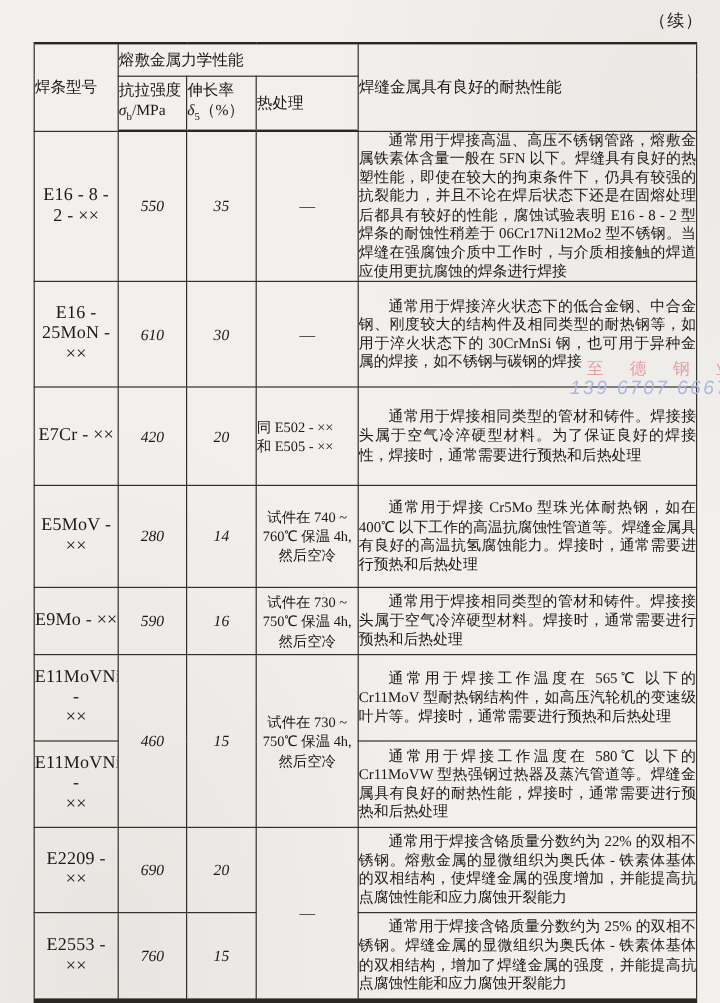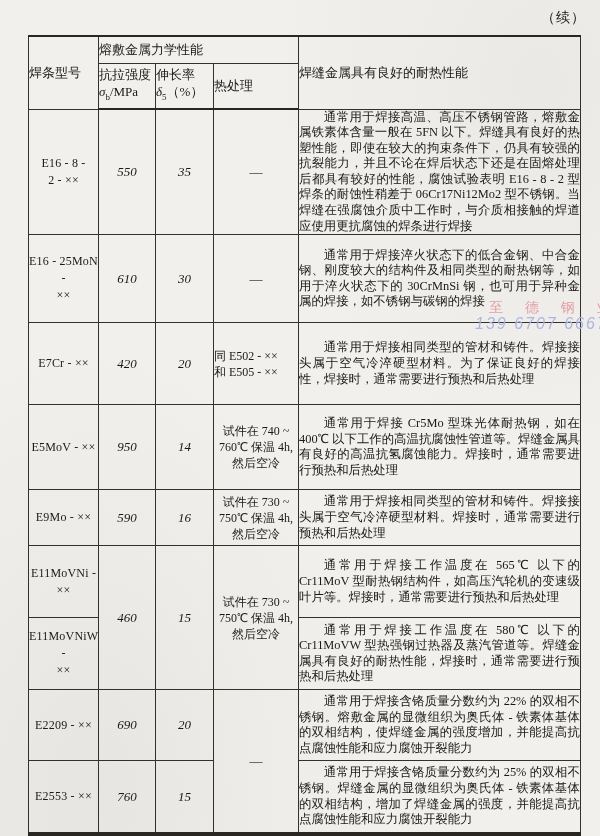--- a/index.html
+++ b/index.html
@@ -28,21 +28,21 @@
   .tbl th,.tbl td{
     border:1px solid #35302b;
     padding:0;
     font-weight:normal;
     vertical-align:middle;
     overflow:hidden;
   }
   thead th{ font-size:13px; text-align:left; line-height:17px;}
   thead tr.hr2 th{ border-bottom:2px solid #2a2622; }
   .model{
-    text-align:center; font-size:12px; line-height:17px;
+    text-align:center; font-size:15px; line-height:17px;
     white-space:pre-line; letter-spacing:0.2px;
   }
   .num{ text-align:center; font-size:13px;font-style:italic; }
   .dash{ text-align:center; font-size:13px; }
   .heat{
     font-size:12px; line-height:16px; padding:2px 2px 2px 4px;
     white-space:pre-line; text-align:center;
   }
   .heat-c{ text-align:left; padding-left:2px; }
   .usage{
@@ -119,21 +119,21 @@
       <tr class="r3">
         <td class="model">E7Cr - ××</td>
         <td class="num">420</td>
         <td class="num">20</td>
         <td class="heat heat-c">同 E502 - ××
 和 E505 - ××</td>
         <td class="usage">通常用于焊接相同类型的管材和铸件。焊接接头属于空气冷淬硬型材料。为了保证良好的焊接性，焊接时，通常需要进行预热和后热处理</td>
       </tr>
       <tr class="r4">
         <td class="model">E5MoV - ××</td>
-        <td class="num">950</td>
+        <td class="num">280</td>
         <td class="num">14</td>
         <td class="heat">试件在 740 ~
 760℃ 保温 4h,
 然后空冷</td>
         <td class="usage">通常用于焊接 Cr5Mo 型珠光体耐热钢，如在 400℃ 以下工作的高温抗腐蚀性管道等。焊缝金属具有良好的高温抗氢腐蚀能力。焊接时，通常需要进行预热和后热处理</td>
       </tr>
       <tr class="r5">
         <td class="model">E9Mo - ××</td>
         <td class="num">590</td>
         <td class="num">16</td>

